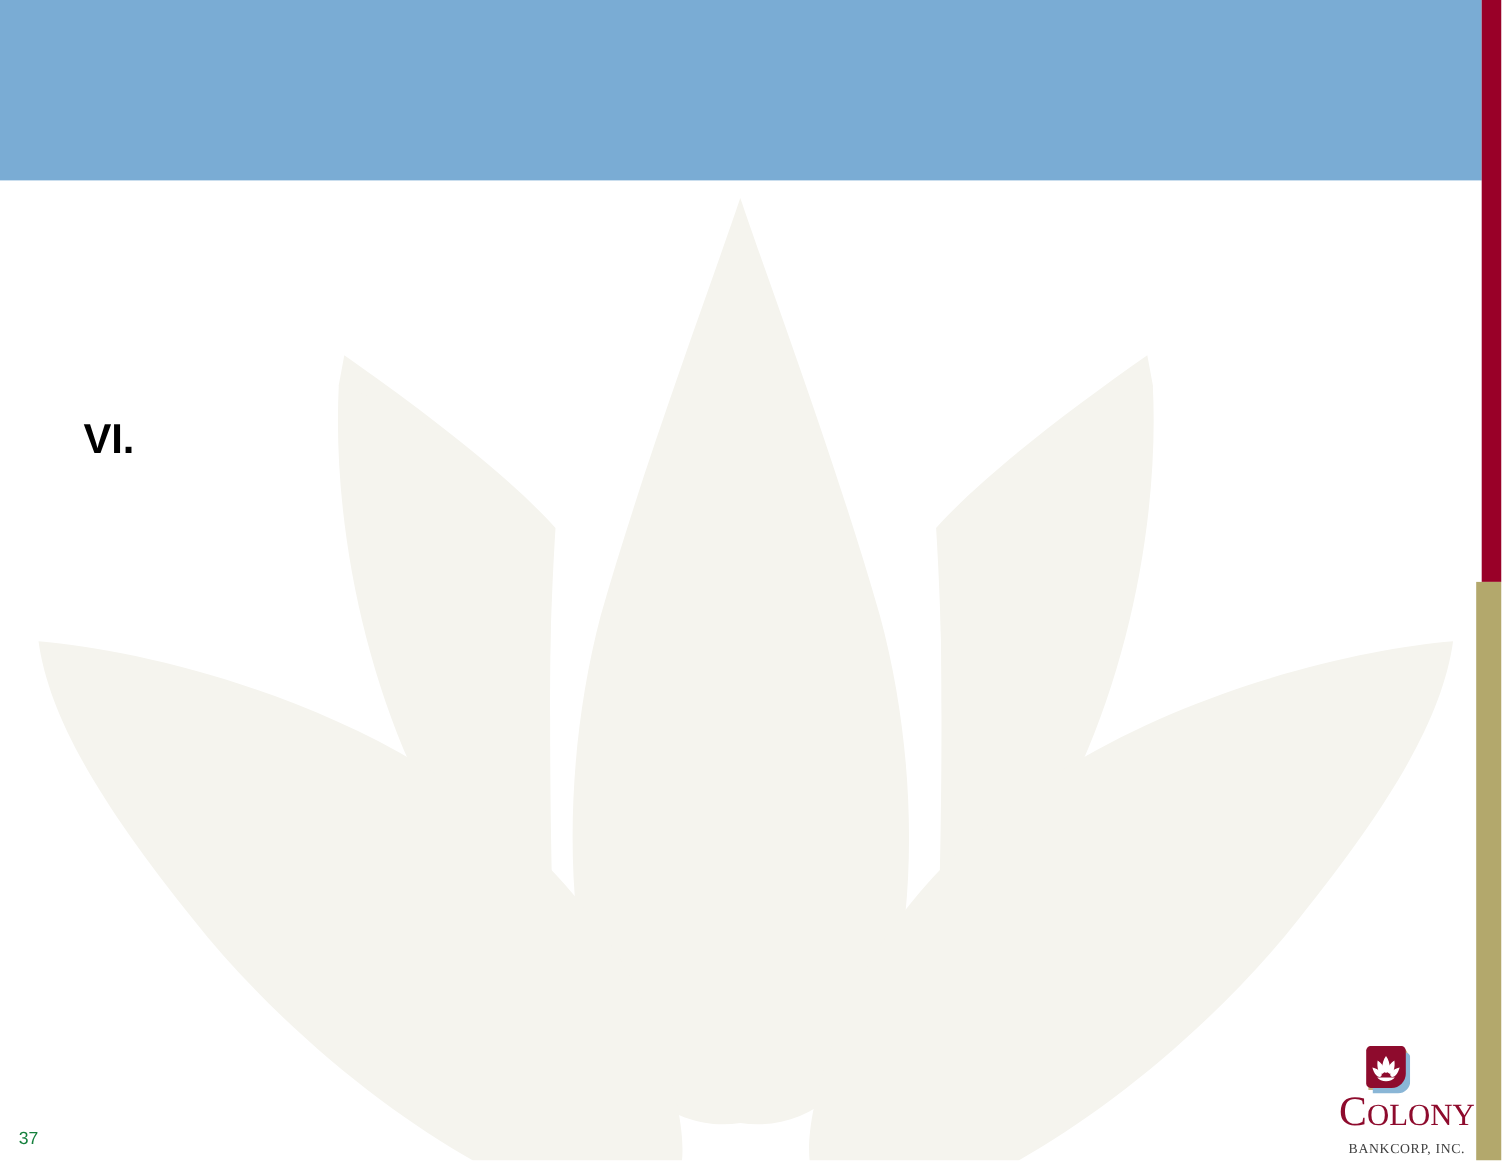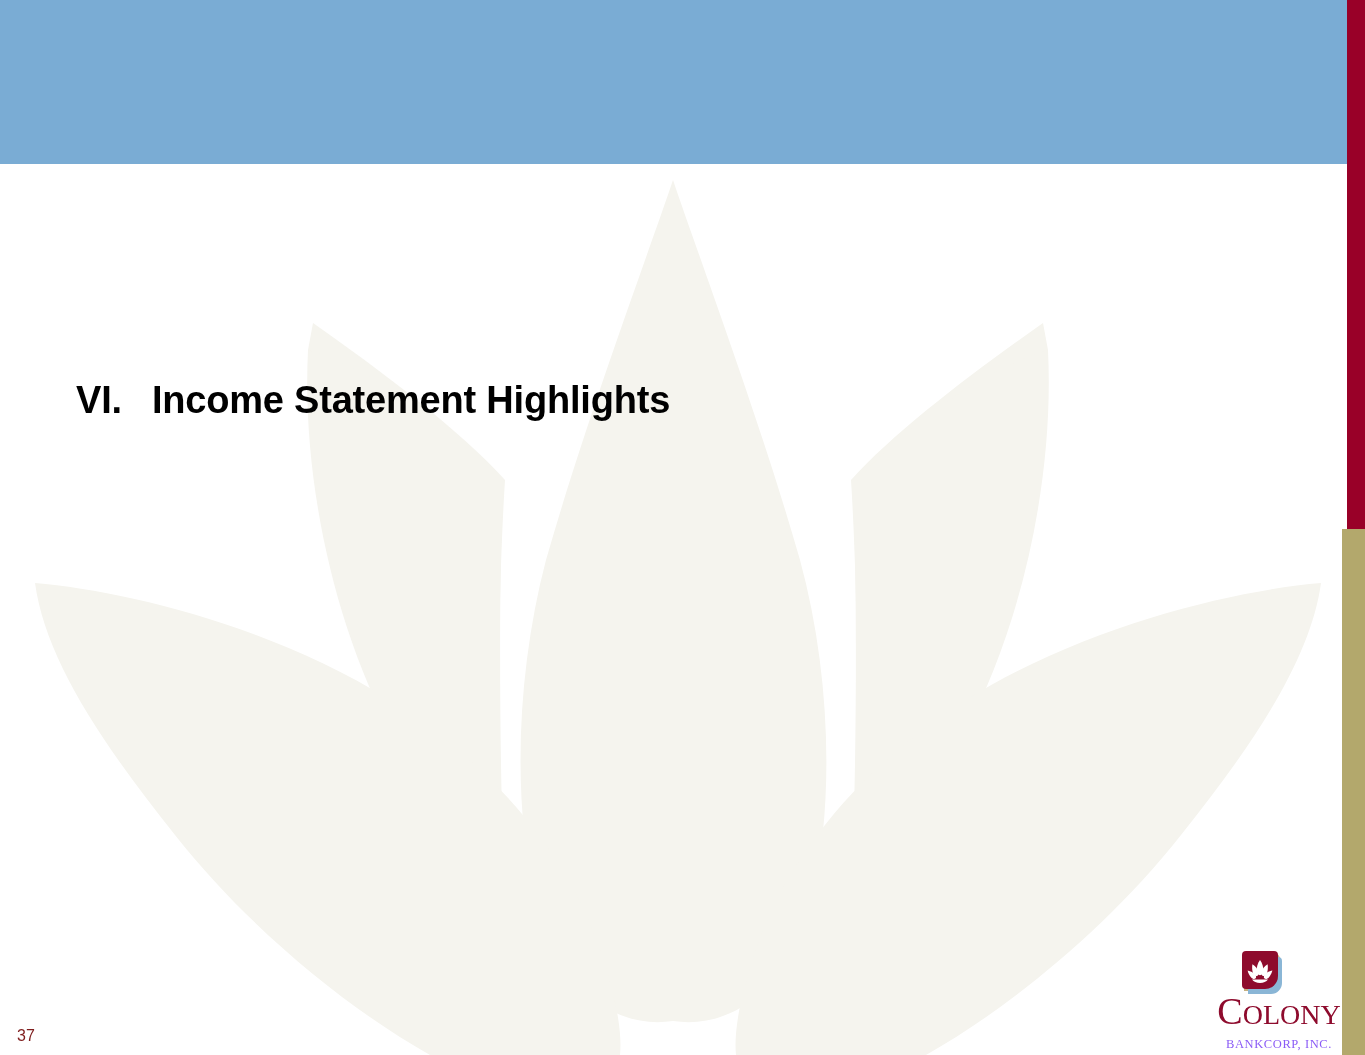--- a/index.html
+++ b/index.html
@@ -89,21 +89,21 @@
     margin-left: 30px;
     letter-spacing: -0.2px;
   }
 
   
   .page-number {
     position: absolute;
     left: 17px;
     top: 1027px;
     font-size: 16px;
-    color: #7f1d1d;
+    color: #15803d;
     z-index: 10;
     text-align: right;
   }
 
   
   .logo {
     position: absolute;
     left: 1192px;
     top: 948px;
     width: 148px;
@@ -136,21 +136,21 @@
   .logo-word .cap {
     font-size: 38px;
   }
   .logo-word .sc {
     font-size: 28px;
   }
   .logo-sub {
     display: block;
     font-family: "Liberation Serif", serif;
     font-size: 12.5px;
-    color: #8b5cf6;
+    color: #404040;
     letter-spacing: 0.6px;
     line-height: 14px;
     margin-top: 3px;
   }
 </style>
 </head>
 <body>
 
 <div class="slide">
 
@@ -205,21 +205,20 @@
              C 1261 735, 1311 655, 1321 583 Z" fill="#f5f4ee"></path>
   </svg>
 
   <div class="header-band"></div>
 
   <div class="edge-bar-top"></div>
   <div class="edge-bar-bottom"></div>
 
   <div class="title-block">
     <span class="title-numeral">VI.</span>
-    <span class="title-text">Income Statement Highlights</span>
   </div>
 
   <div class="page-number">37</div>
 
   <div class="logo">
     <svg class="logo-mark" viewBox="0 0 42 46" aria-hidden="true">
 
       <path d="M4 5 h30 a6 6 0 0 1 6 6 v22 a10 10 0 0 1 -10 10 h-26 a0 0 0 0 1 0 0 v-32 a6 6 0 0 1 6 -6 z" fill="#c5b181"></path>
 
       <path d="M8 9 h30 a4 4 0 0 1 4 4 v22 a11 11 0 0 1 -11 11 h-23 v-33 a4 4 0 0 1 0 -4 z" fill="#8ab6d6"></path>

